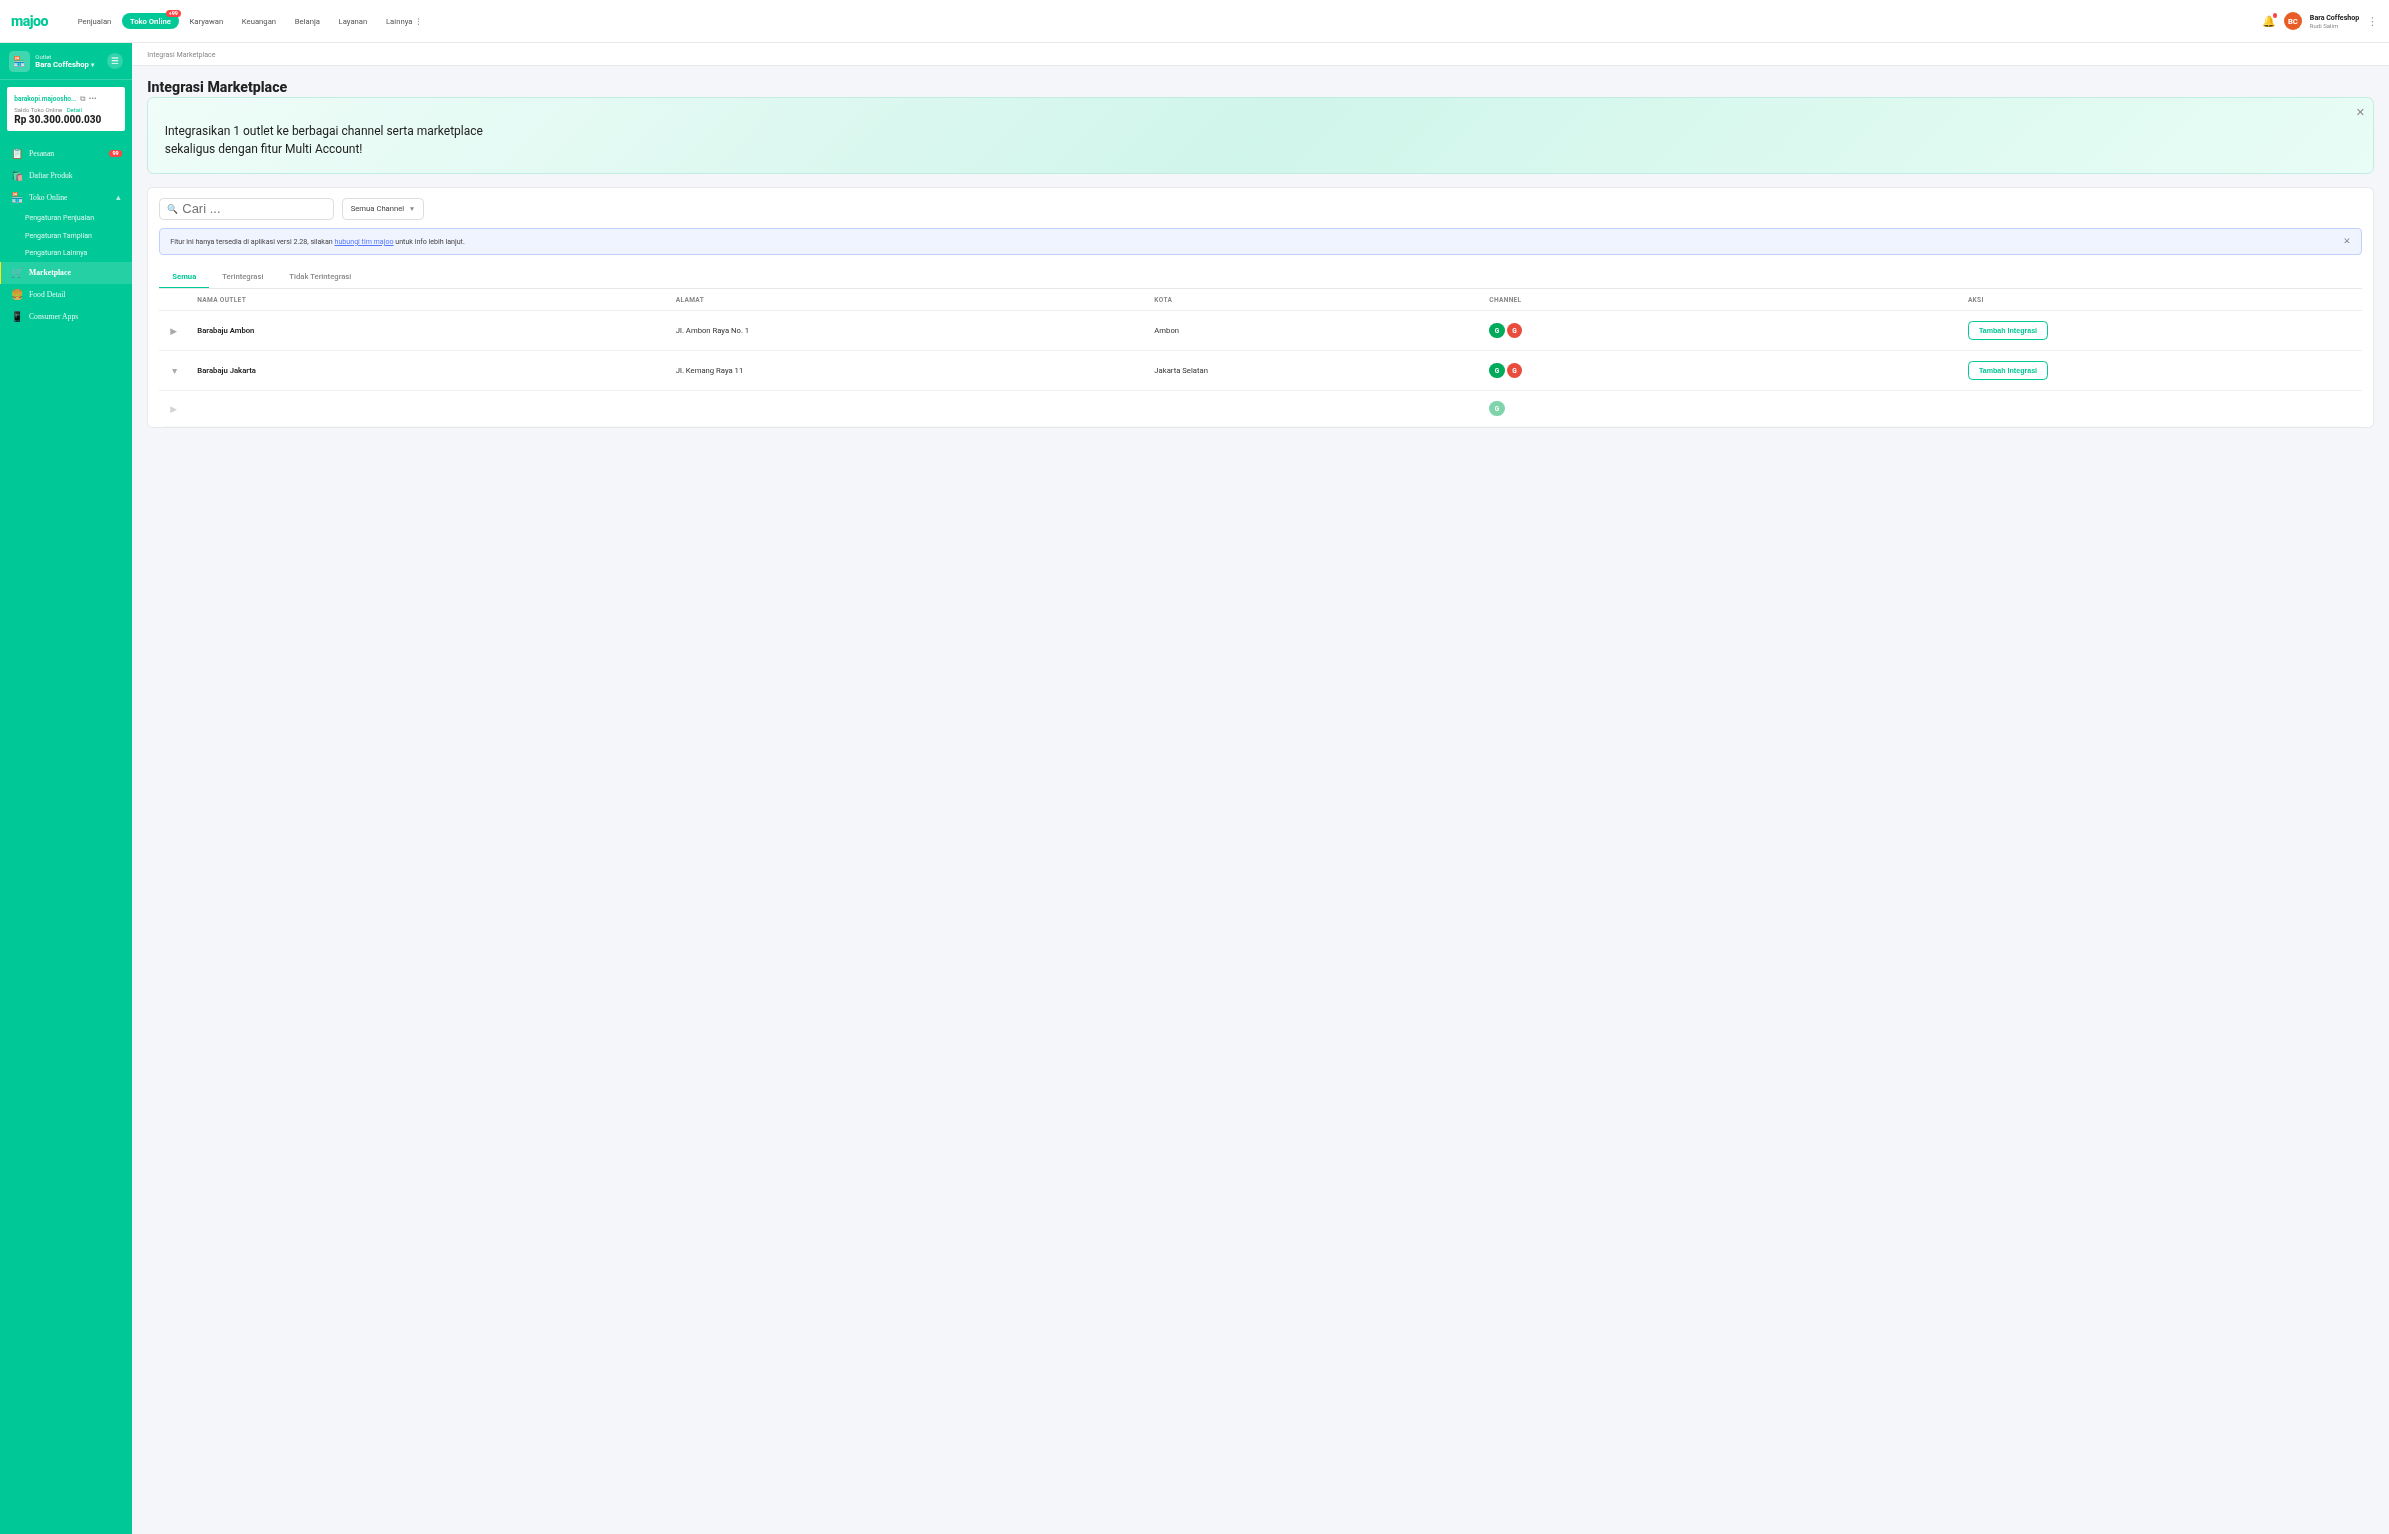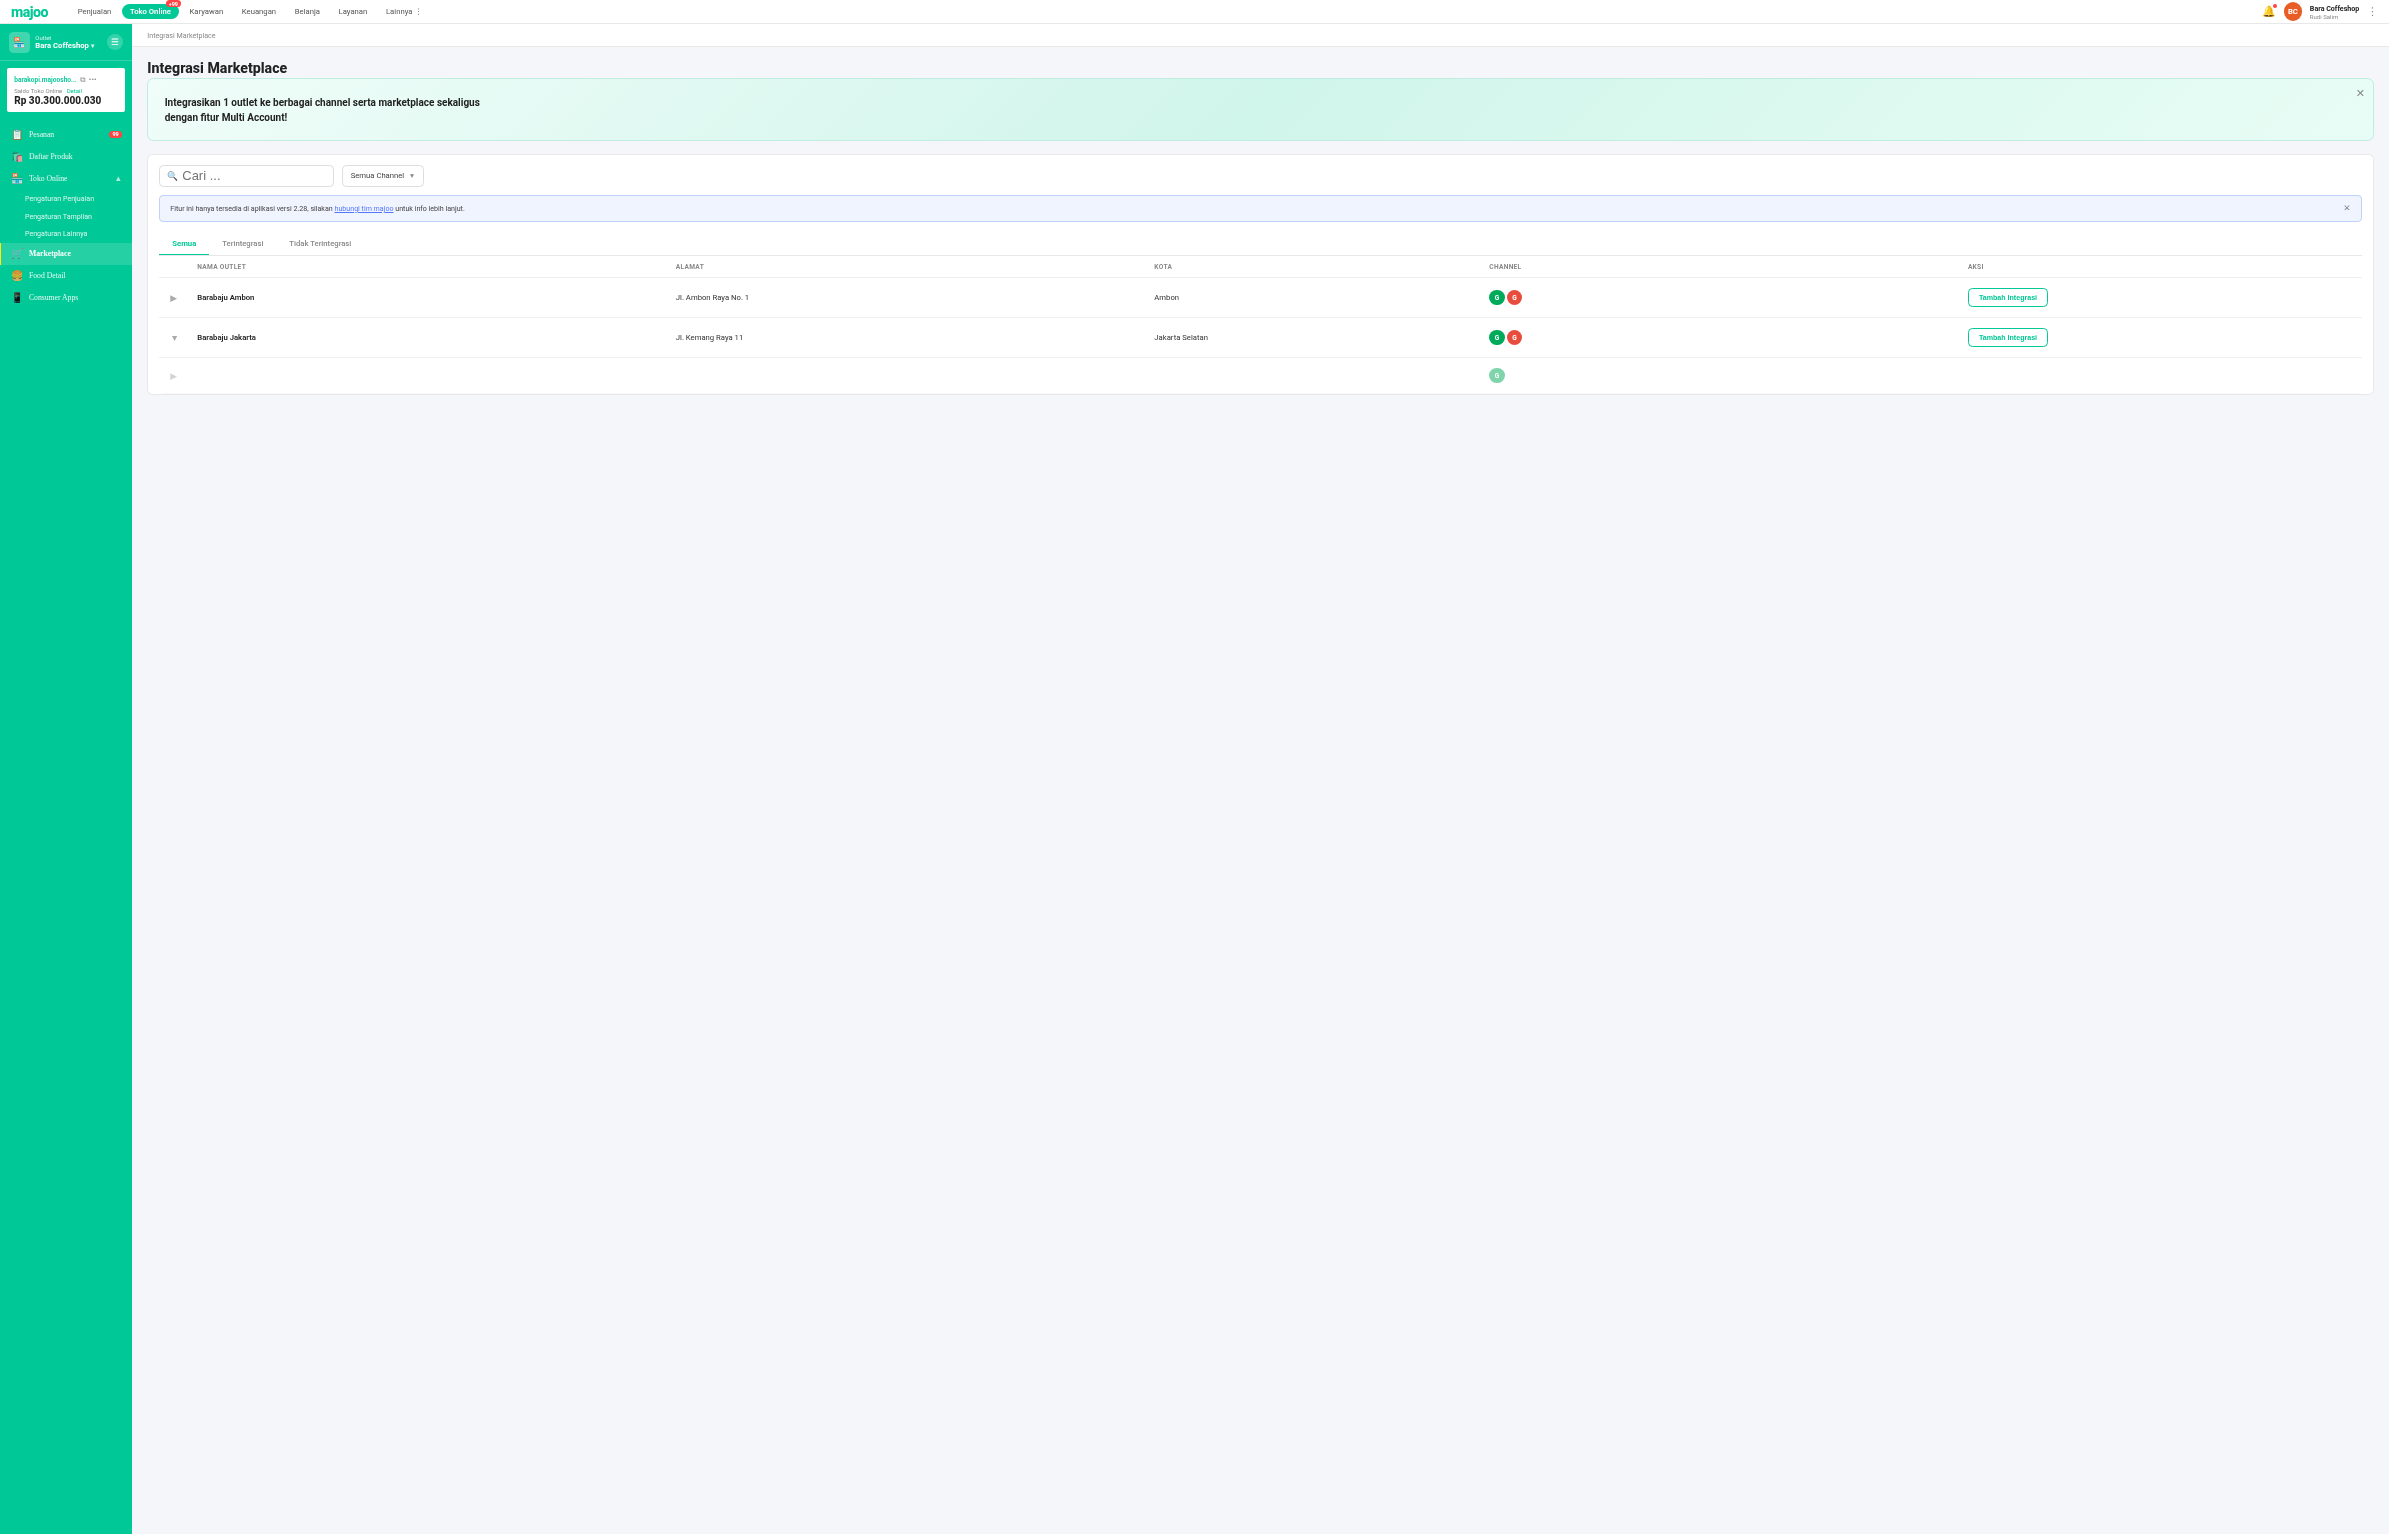--- a/index.html
+++ b/index.html
@@ -1,21 +1,21 @@
 <!DOCTYPE html>
 <html style="font-size:8.8px"><head>
   <meta charset="utf-8">
   <style>
     * { box-sizing: border-box; margin: 0; padding: 0; }
     body { font-family: -apple-system, BlinkMacSystemFont, 'Segoe UI', Roboto, sans-serif; background: #f5f6fa; display: flex; flex-direction: column; height: 100vh; overflow: hidden; }
 
     
     .top-nav {
       background: #fff;
-      height: 24px;
+      height: 43px;
       display: flex;
       align-items: center;
       padding: 0 11px;
       border-bottom: 0.5px solid #e8e8e8;
       gap: 16.4px;
       flex-shrink: 0;
       z-index: 100;
     }
     .logo {
       font-size: 14.2px;
@@ -232,25 +232,26 @@
     }
     .promo-close {
       position: absolute;
       top: 7.7px;
       right: 7.7px;
       font-size: 11px;
       color: #888;
       cursor: pointer;
     }
     .promo-text {
-      font-size: 10px;
-      font-weight: 700;
+      font-size: 12px;
+      font-weight: 400;
       color: #222;
       max-width: 329px;
       line-height: 1.5;
+      margin-top: 8px;
     }
 
     
     .search-filter-row {
       display: flex;
       align-items: center;
       gap: 7.7px;
       margin-bottom: 7.7px;
     }
     .search-box {

